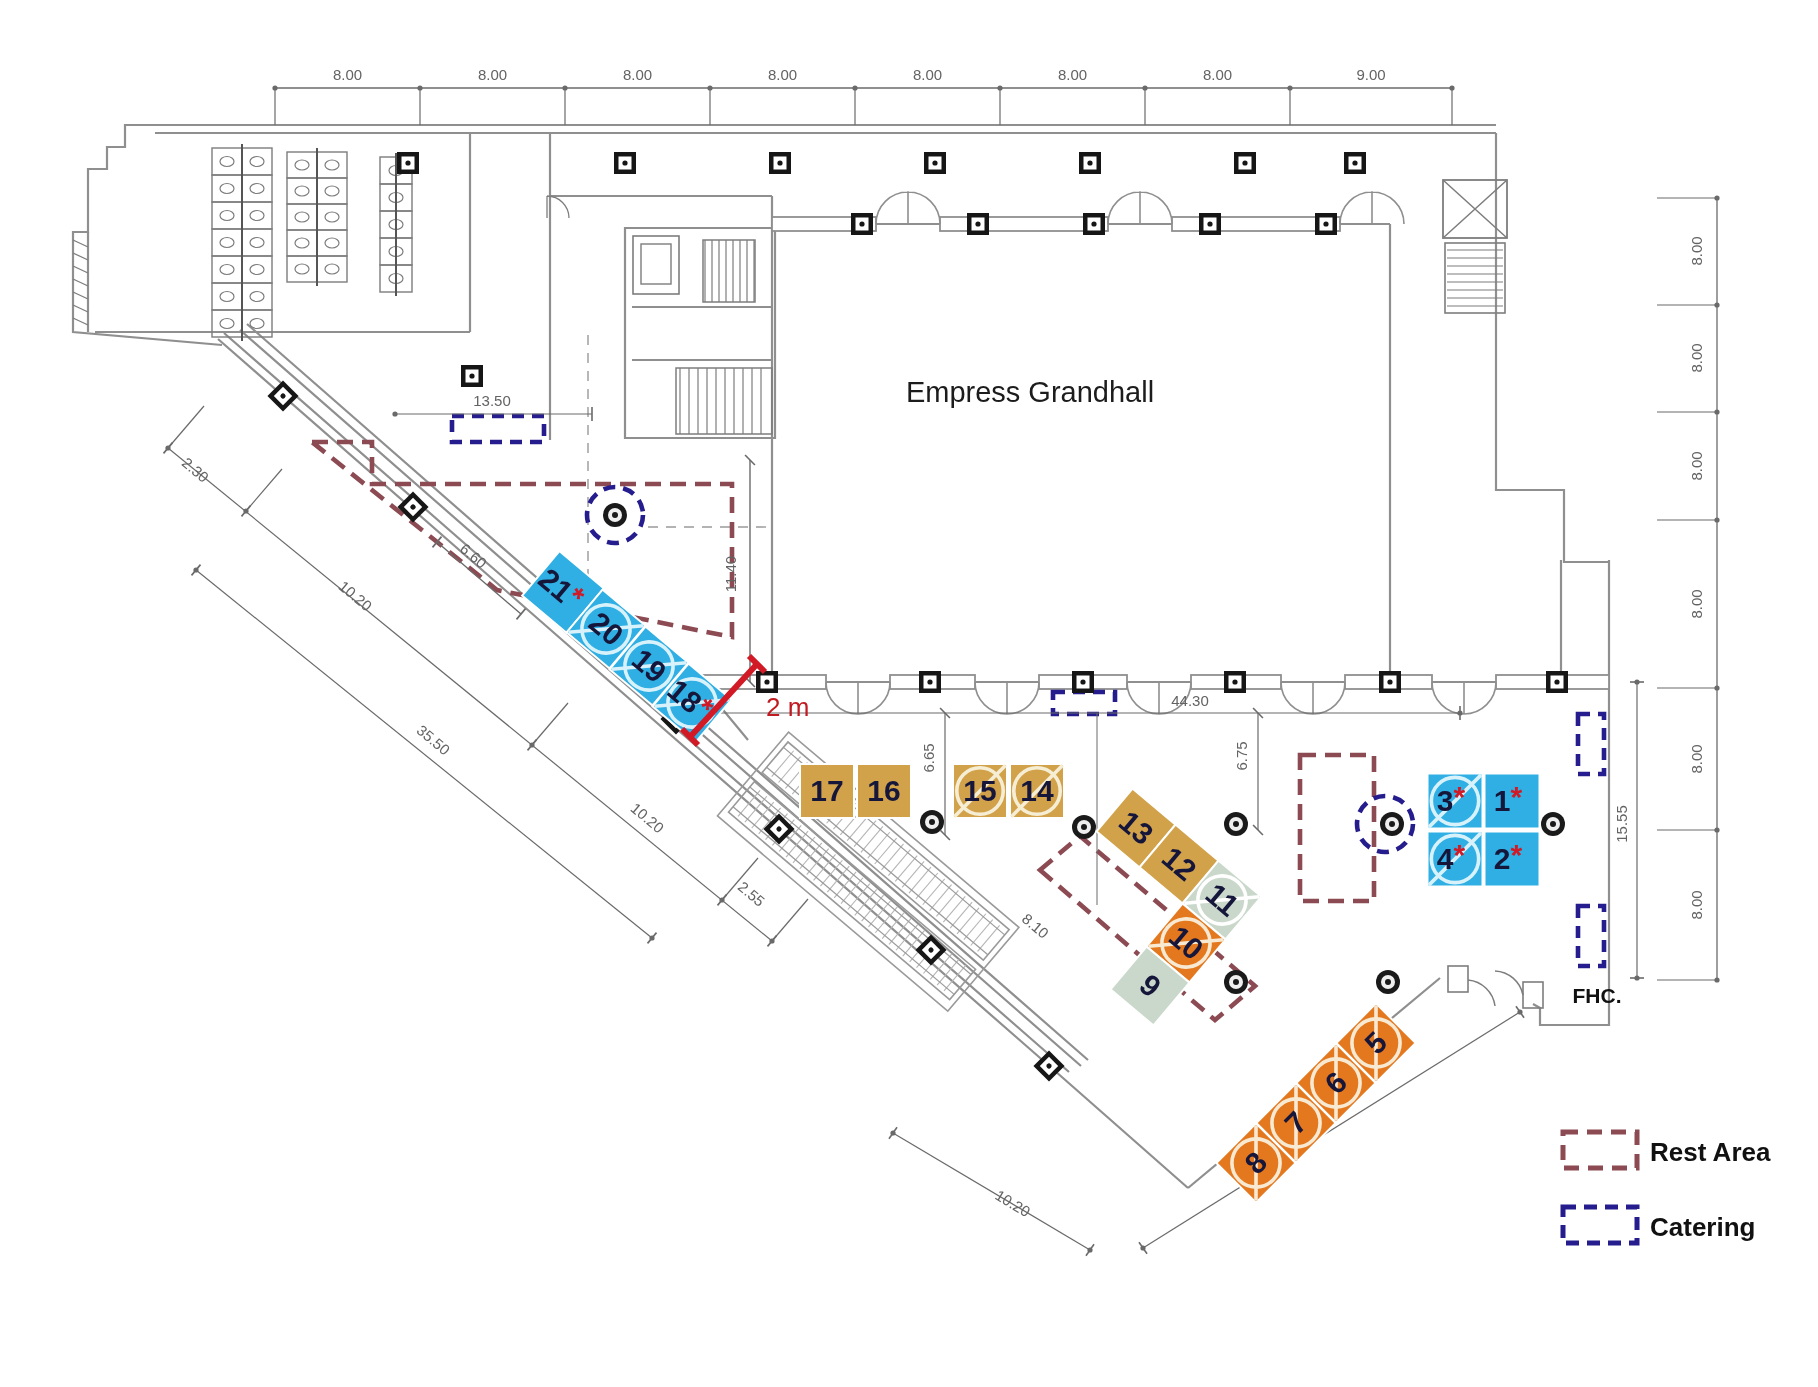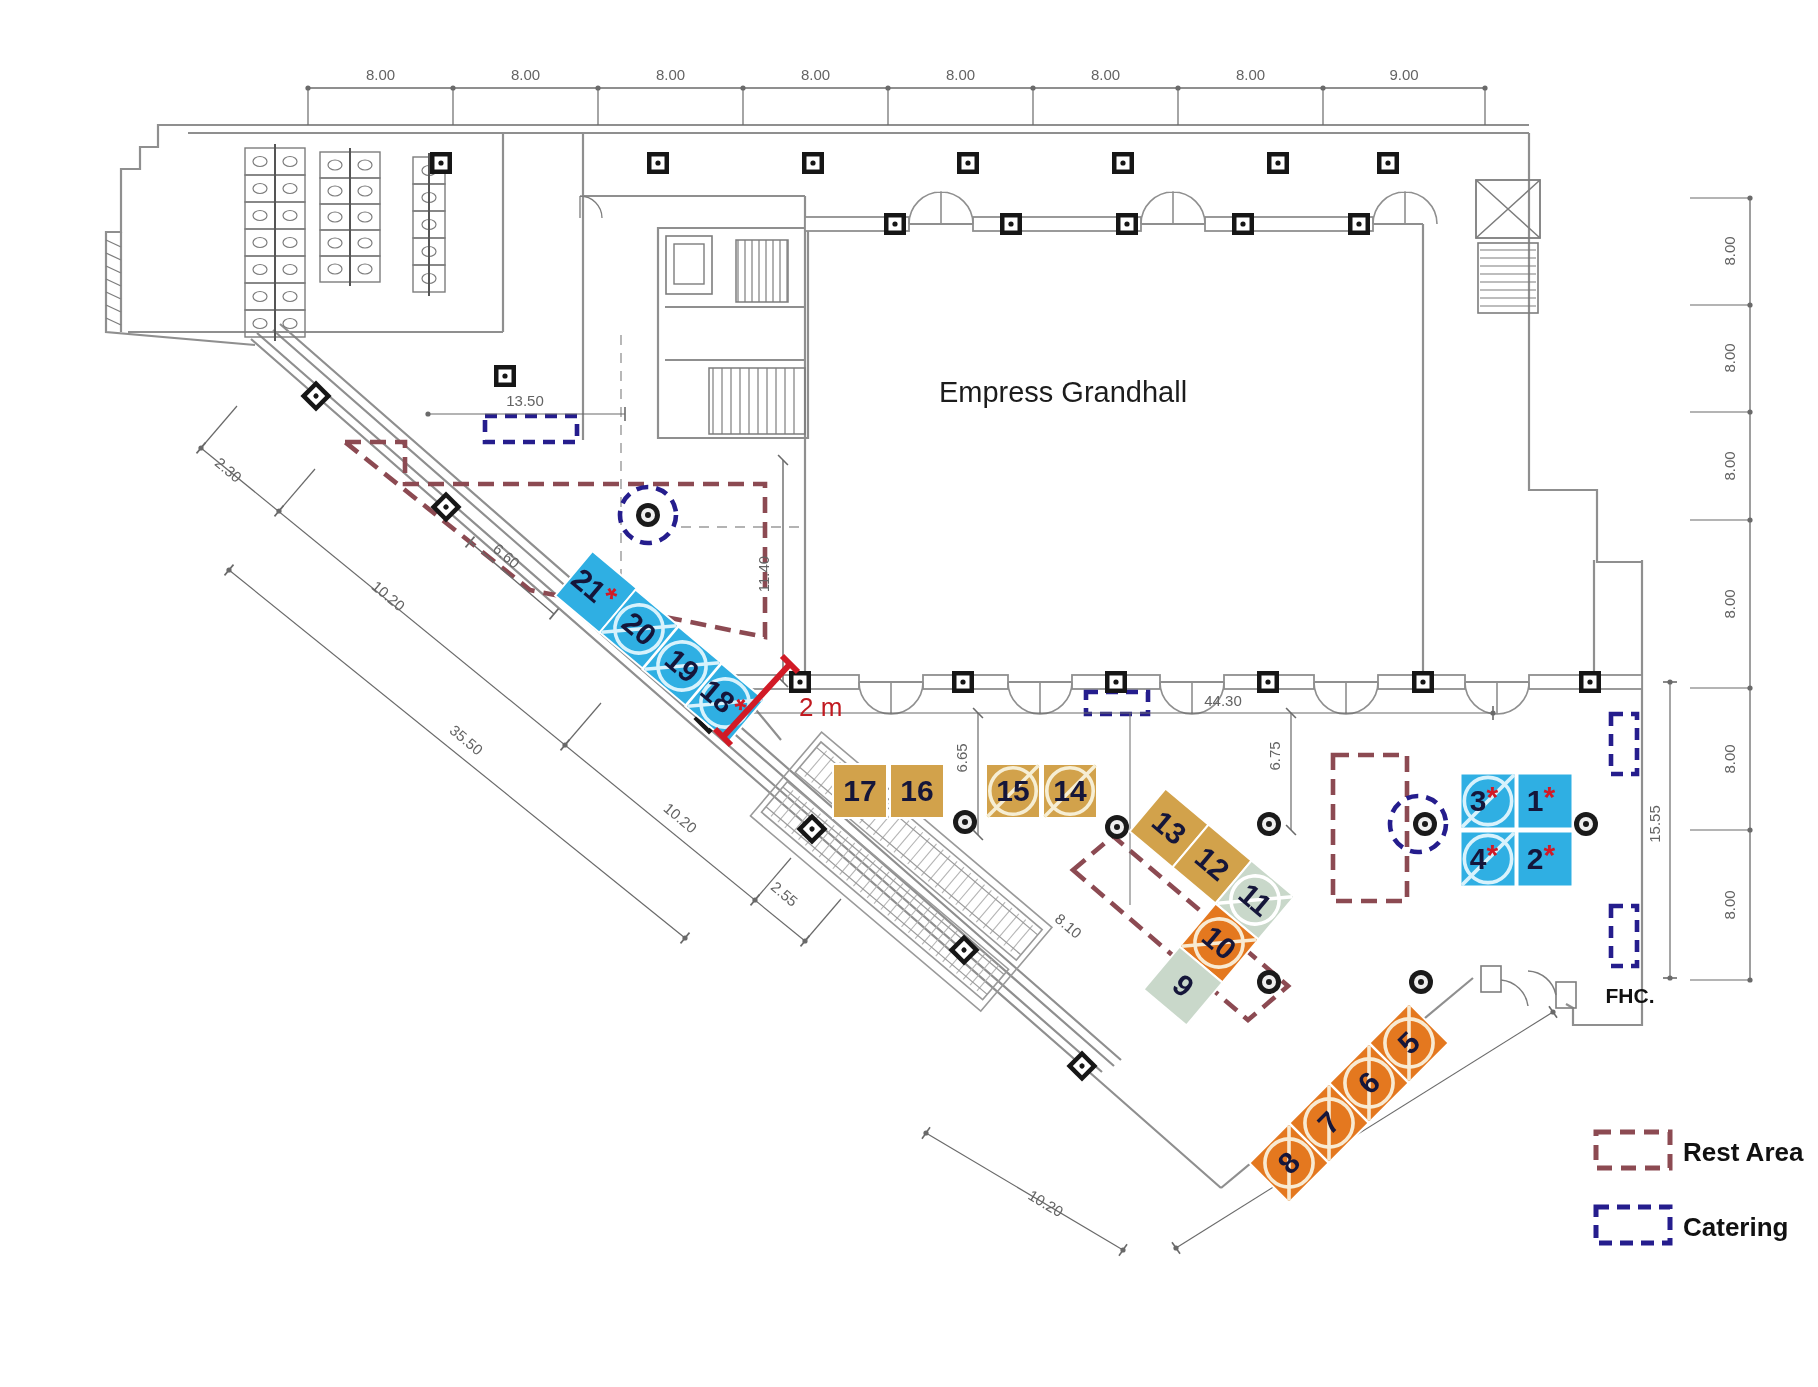--- a/index.html
+++ b/index.html
@@ -1,16 +1,16 @@
 <!DOCTYPE html>
 <html><head>
 <meta charset="utf-8">
 <style>
   html,body{margin:0;padding:0;background:#ffffff;font-family:"Liberation Sans",sans-serif;}
-  #stage{width:1673px;height:1387px;position:relative;background:#fff;margin-left:33px;}
+  #stage{width:1673px;height:1387px;position:relative;background:#fff;}
   svg{display:block;}
   text{font-family:"Liberation Sans","DejaVu Sans",sans-serif;}
   .walls path, .walls line, .walls rect{stroke:#8f8f8f;fill:none;}
 </style>
 </head>
 <body>
 
 <div id="stage">
 <svg id="plan" viewBox="0 0 1818 1387" width="1818" height="1387">
 

